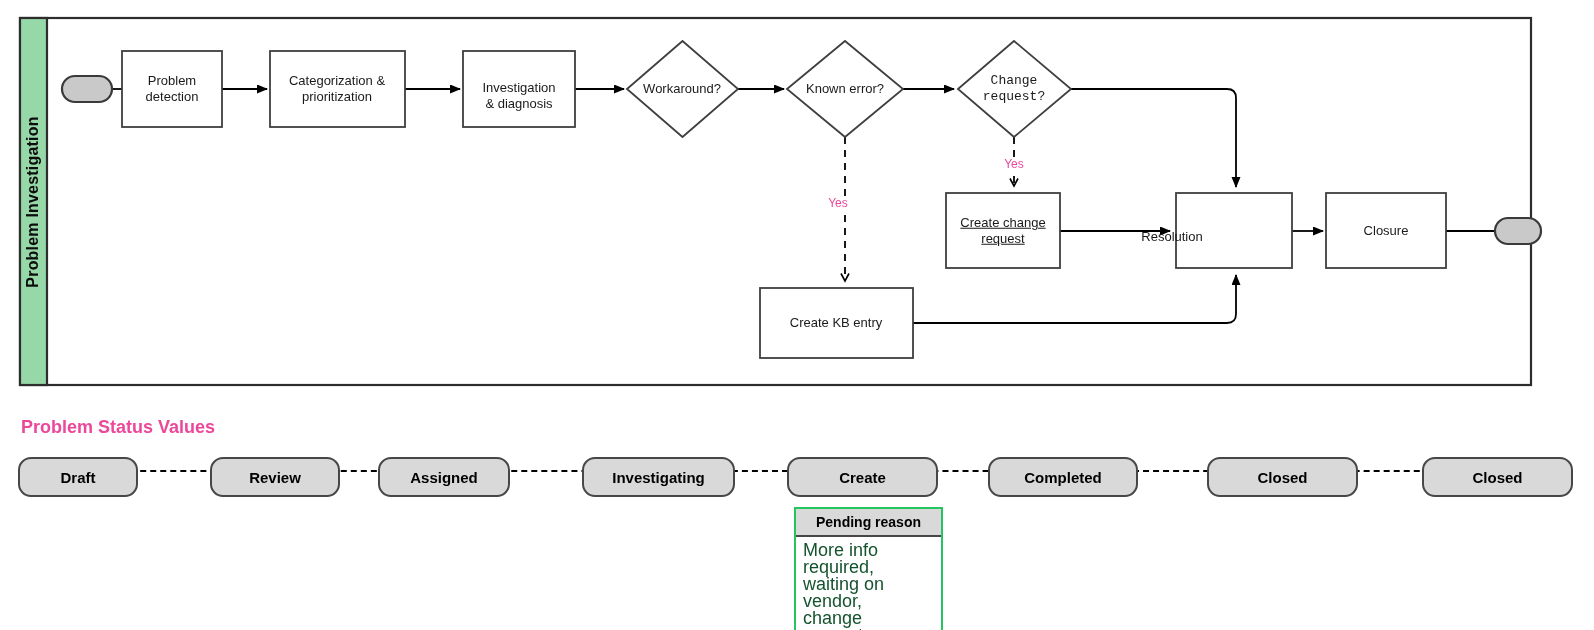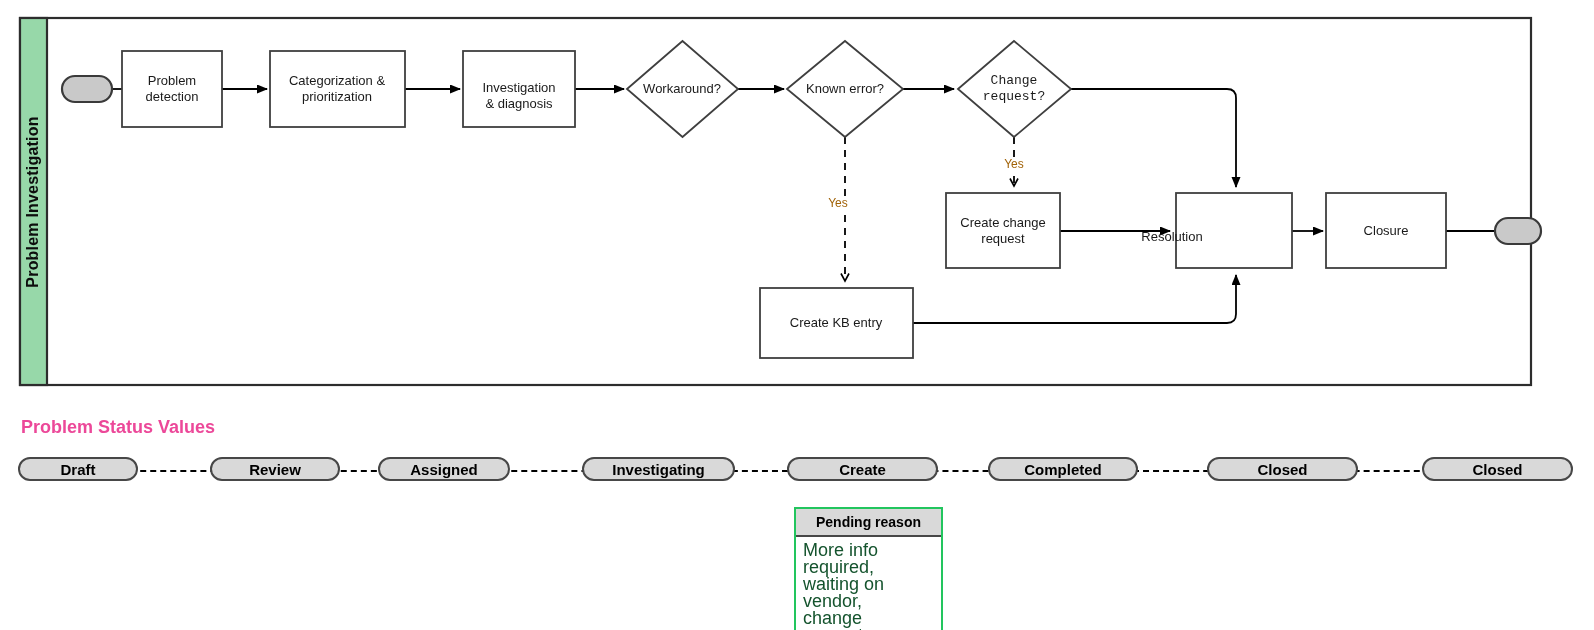--- a/index.html
+++ b/index.html
@@ -9,38 +9,38 @@
   }
   .page svg{position:absolute;left:0;top:0;}
   
   .node-label{
     position:absolute;transform:translate(-50%,-50%);
     text-align:center;white-space:pre-line;font-size:13px;line-height:1.25;
     color:#1a1a1a;pointer-events:none;
   }
   .edge-label{
     position:absolute;transform:translate(-50%,-50%);
-    font-size:12px;color:#a16207;background:#ffffff;padding:0 3px;line-height:1.1;
+    font-size:12px;color:#ec4899;background:#ffffff;padding:0 3px;line-height:1.1;
   }
   .lane-label{
     position:absolute;left:33px;top:202px;
     transform:translate(-50%,-50%) rotate(-90deg);
     font-size:16px;font-weight:bold;color:#0d0d0d;white-space:nowrap;letter-spacing:0.2px;
   }
   
   .status-heading{
     position:absolute;left:21px;top:417px;
     font-size:18px;font-weight:bold;color:#ec4899;
   }
   .status-dashline{
     position:absolute;left:70px;top:470px;width:1430px;height:0;
     border-top:2px dashed #000000;z-index:0;
   }
   .status-pill{
-    position:absolute;top:457px;height:24px;box-sizing:border-box;
+    position:absolute;top:457px;height:40px;box-sizing:border-box;
     background:#d9d9d9;border:2px solid #474747;border-radius:13px;
     display:flex;align-items:center;justify-content:center;
     font-size:15px;font-weight:bold;color:#000;z-index:1;
   }
   .pending-reason{
     position:absolute;left:794px;top:507px;width:149px;box-sizing:border-box;
     border:2px solid #22c55e;background:#ffffff;z-index:1;
   }
   .pending-reason .pr-header{
     background:#d9d9d9;border-bottom:2px solid #474747;
@@ -109,21 +109,21 @@
   <div class="node-label" style="left:172px;top:89px;">Problem
 detection</div>
   <div class="node-label" style="left:337px;top:89px;">Categorization &amp;
 prioritization</div>
   <div class="node-label" style="left:519px;top:96px;">Investigation
 &amp; diagnosis</div>
   <div class="node-label" style="left:682px;top:89px;">Workaround?</div>
   <div class="node-label" style="left:845px;top:89px;">Known error?</div>
   <div class="node-label" style="left:1014px;top:89px;font-family:Liberation Mono, monospace;">Change
 request?</div>
-  <div class="node-label" style="left:1003px;top:231px;">Create change
+  <div class="node-label" style="left:1003px;top:231px;text-decoration:underline;">Create change
 request</div>
   <div class="node-label" style="left:1172px;top:231px;margin-top:6px;">Resolution</div>
   <div class="node-label" style="left:1386px;top:231px;">Closure</div>
   <div class="node-label" style="left:836px;top:323px;">Create KB entry</div>
 
   <div class="edge-label" style="left:838px;top:204px;">Yes</div>
   <div class="edge-label" style="left:1014px;top:165px;">Yes</div>
 
   <div class="status-heading">Problem Status Values</div>
 

